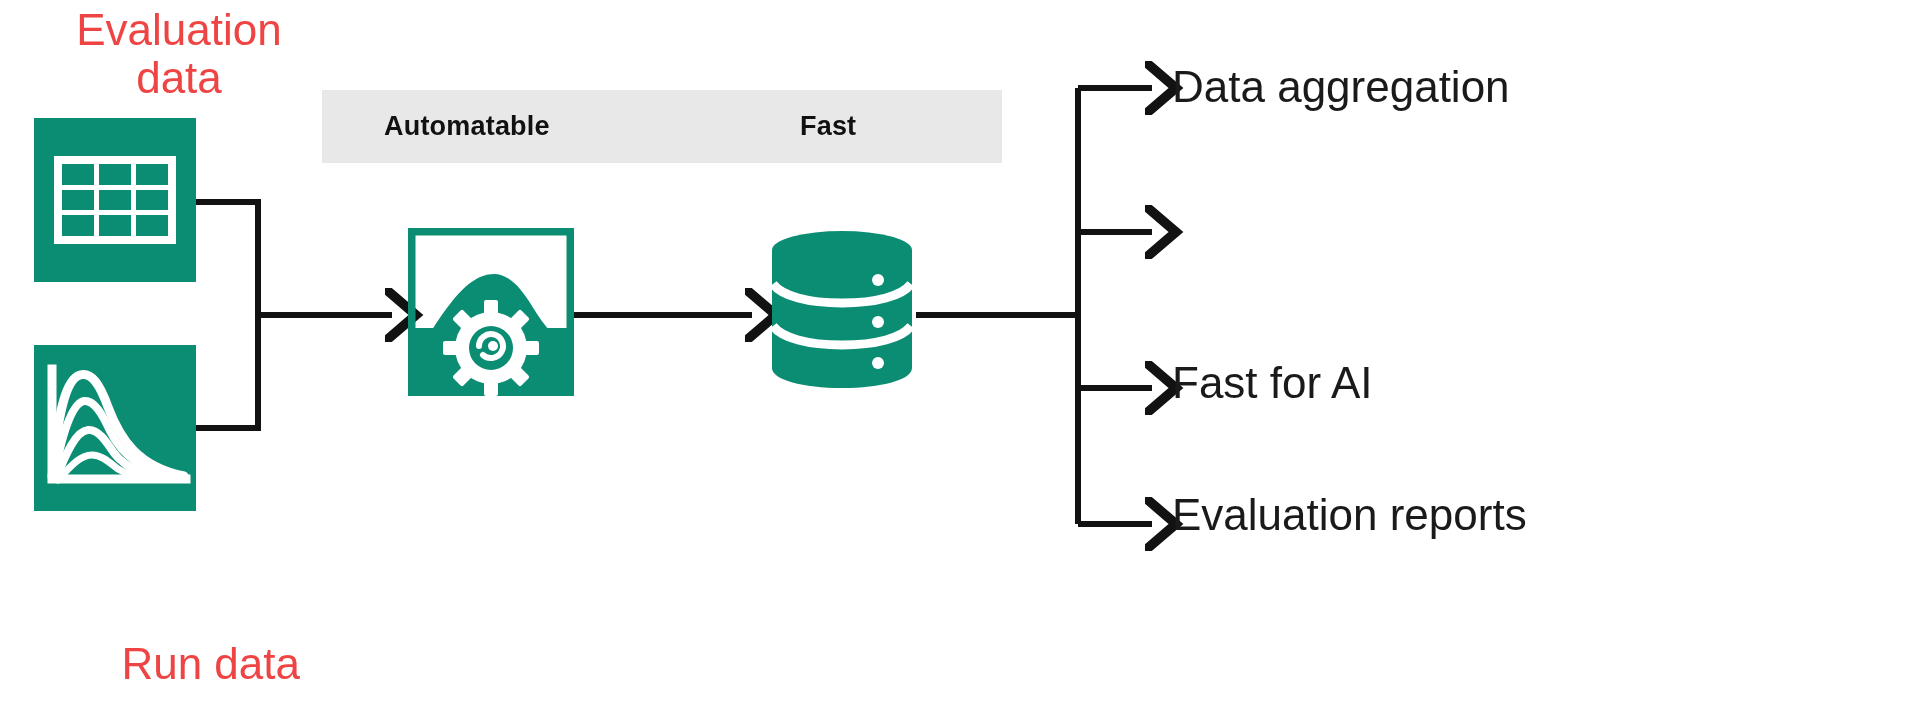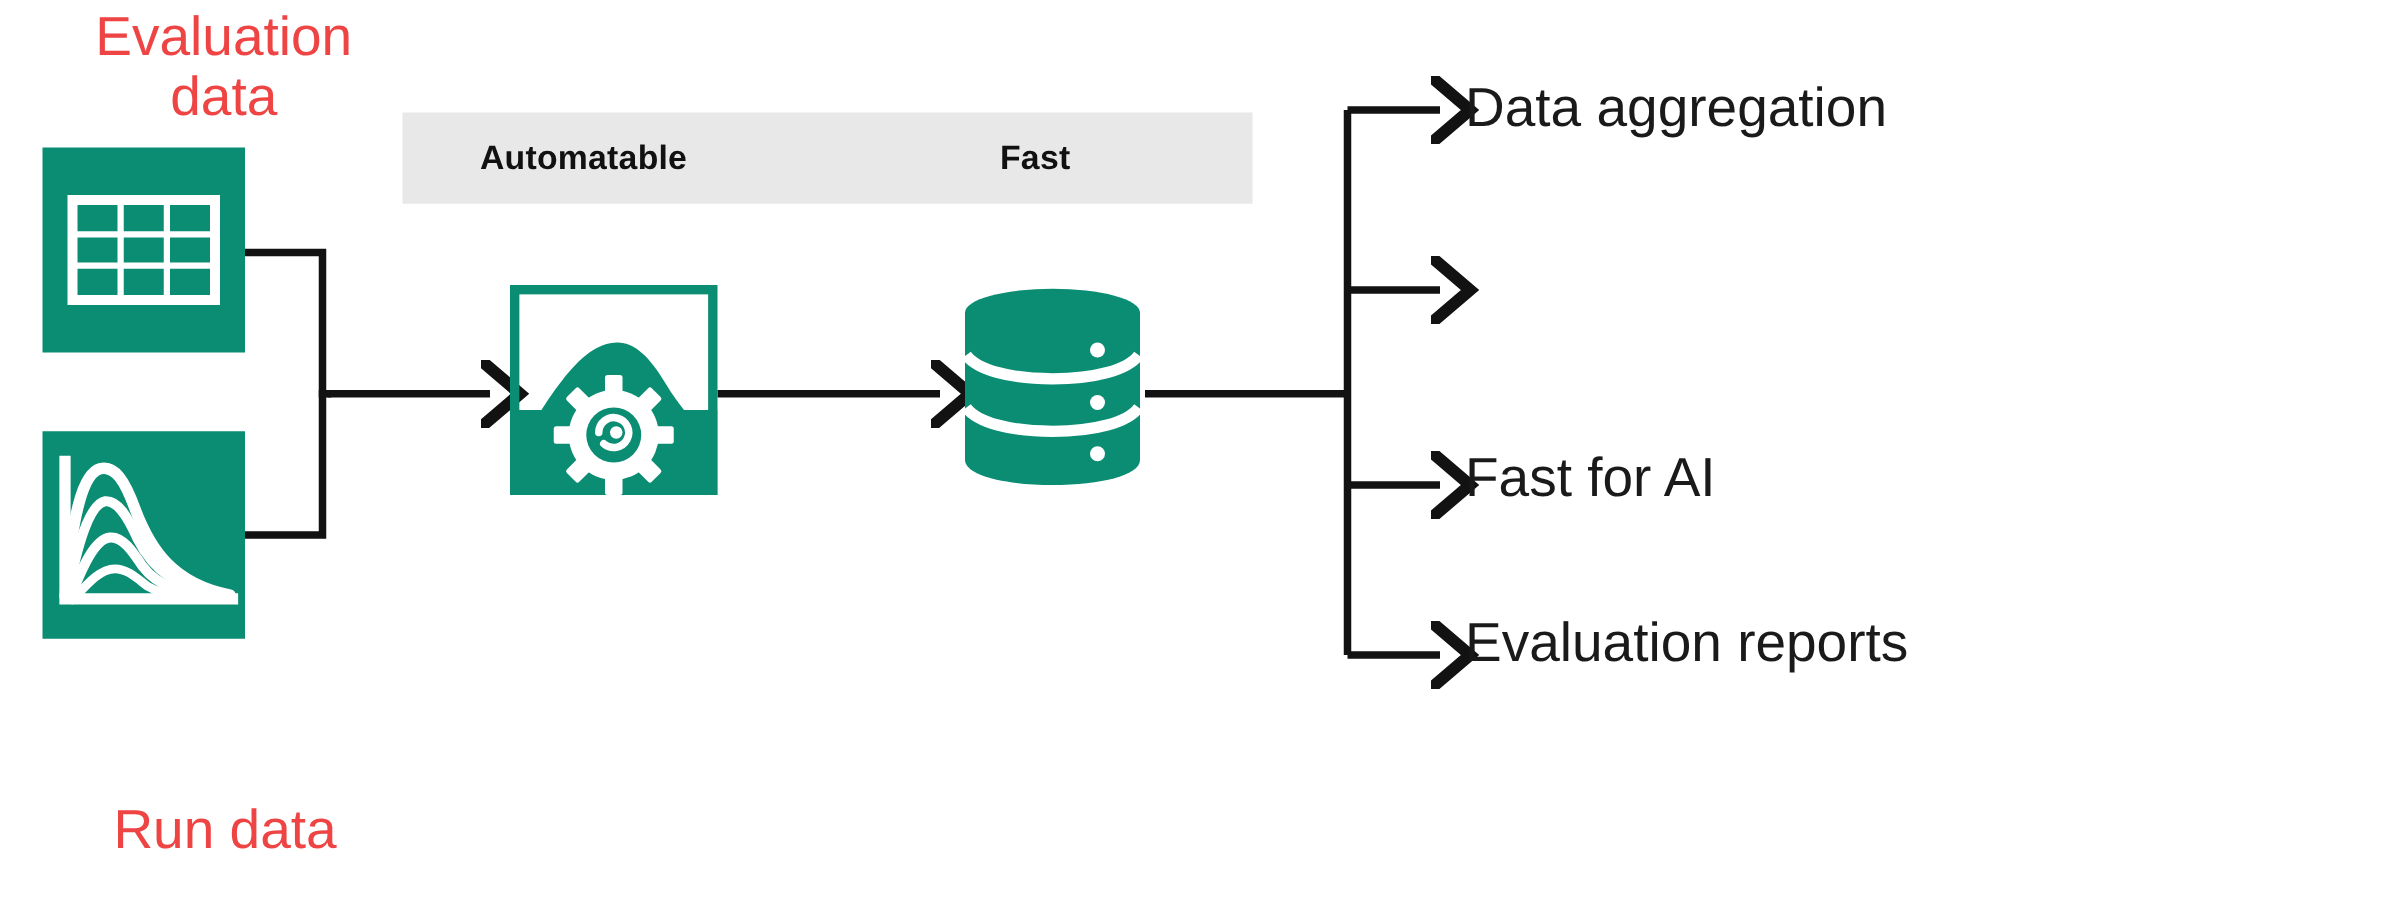--- a/index.html
+++ b/index.html
@@ -12,21 +12,21 @@
     position:absolute;
     font-size:44px;
     line-height:1.08;
     color:#ef4444;
     font-weight:400;
     text-align:center;
     white-space:pre-line;
     margin-left:46px;
   }
   #eval-label{left:8px;top:6px;width:250px;}
-  #run-label{left:14px;top:640px;width:240px;text-align:center;}
+  #run-label{left:14px;top:640px;width:240px;text-align:right;}
 
   .green-tile{
     position:absolute;
     background:#0B8D73;
   }
   #eval-tile{left:34px;top:118px;width:162px;height:164px;}
   #run-tile{left:34px;top:345px;width:162px;height:166px;}
 
   
   .tbl{

